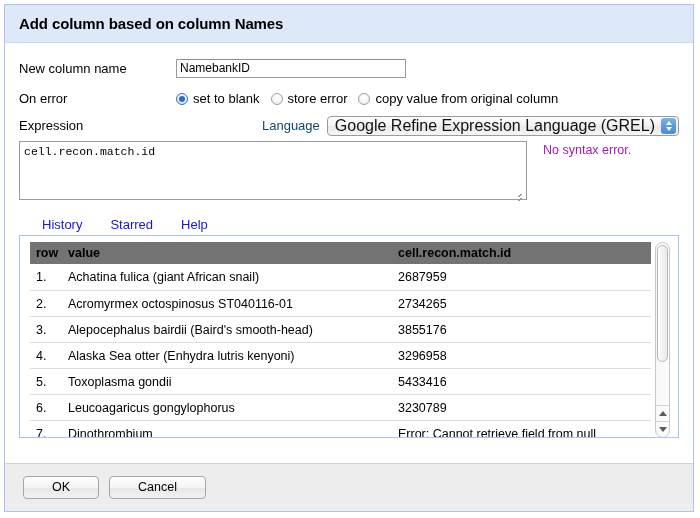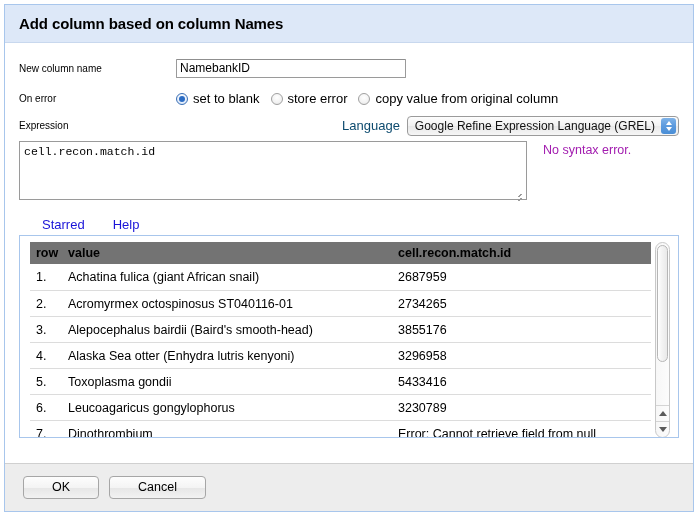--- a/index.html
+++ b/index.html
@@ -61,21 +61,21 @@
     padding: 0 14px;
     box-sizing: border-box;
   }
   .row-name    { height: 34px; margin-top: 8px; }
   .row-onerror { height: 27px; }
   .row-expr    { height: 27px; }
 
   .form-label {
     width: 157px;
     flex: 0 0 157px;
-    font-size: 10px;
+    font-size: 13px;
     color: #000;
   }
 
   .text-input {
     width: 230px;
     height: 19px;
     box-sizing: border-box;
     border: 1px solid #9a9a9a;
     border-top-color: #8f8f8f;
     background: #fff;
@@ -133,21 +133,21 @@
   }
   .lang-select {
     height: 20px;
     box-sizing: border-box;
     border: 1px solid #9b9b9b;
     border-radius: 4px;
     background: linear-gradient(to bottom, #fdfdfd 0%, #f2f2f2 48%, #e8e8e8 50%, #f6f6f6 100%);
     display: flex;
     align-items: center;
     padding: 0 2px 0 7px;
-    font-size: 12px;
+    font-size: 16px;
     color: #111;
     white-space: nowrap;
   }
   .lang-text { padding-right: 6px; }
   .lang-arrows {
     width: 15px;
     height: 16px;
     border-radius: 3px;
     background: linear-gradient(to bottom, #7fb3e8 0%, #5c9ade 50%, #4a8ed6 100%);
     display: flex;
@@ -421,20 +421,21 @@
 
     <div class="expr-area-wrap">
       <div class="expr-holder">
         <textarea class="expr-box" style="">cell.recon.match.id</textarea>
         <span class="resize-grip"></span>
       </div>
       <div class="syntax-msg">No syntax error.</div>
     </div>
 
     <div class="tabs">
+      <div class="tab">History</div>
       <div class="tab">Starred</div>
       <div class="tab">Help</div>
     </div>
 
     <div class="panel">
       <div class="panel-inner">
         <div class="table-scroll">
           <table class="preview">
             <thead>
               <tr>

